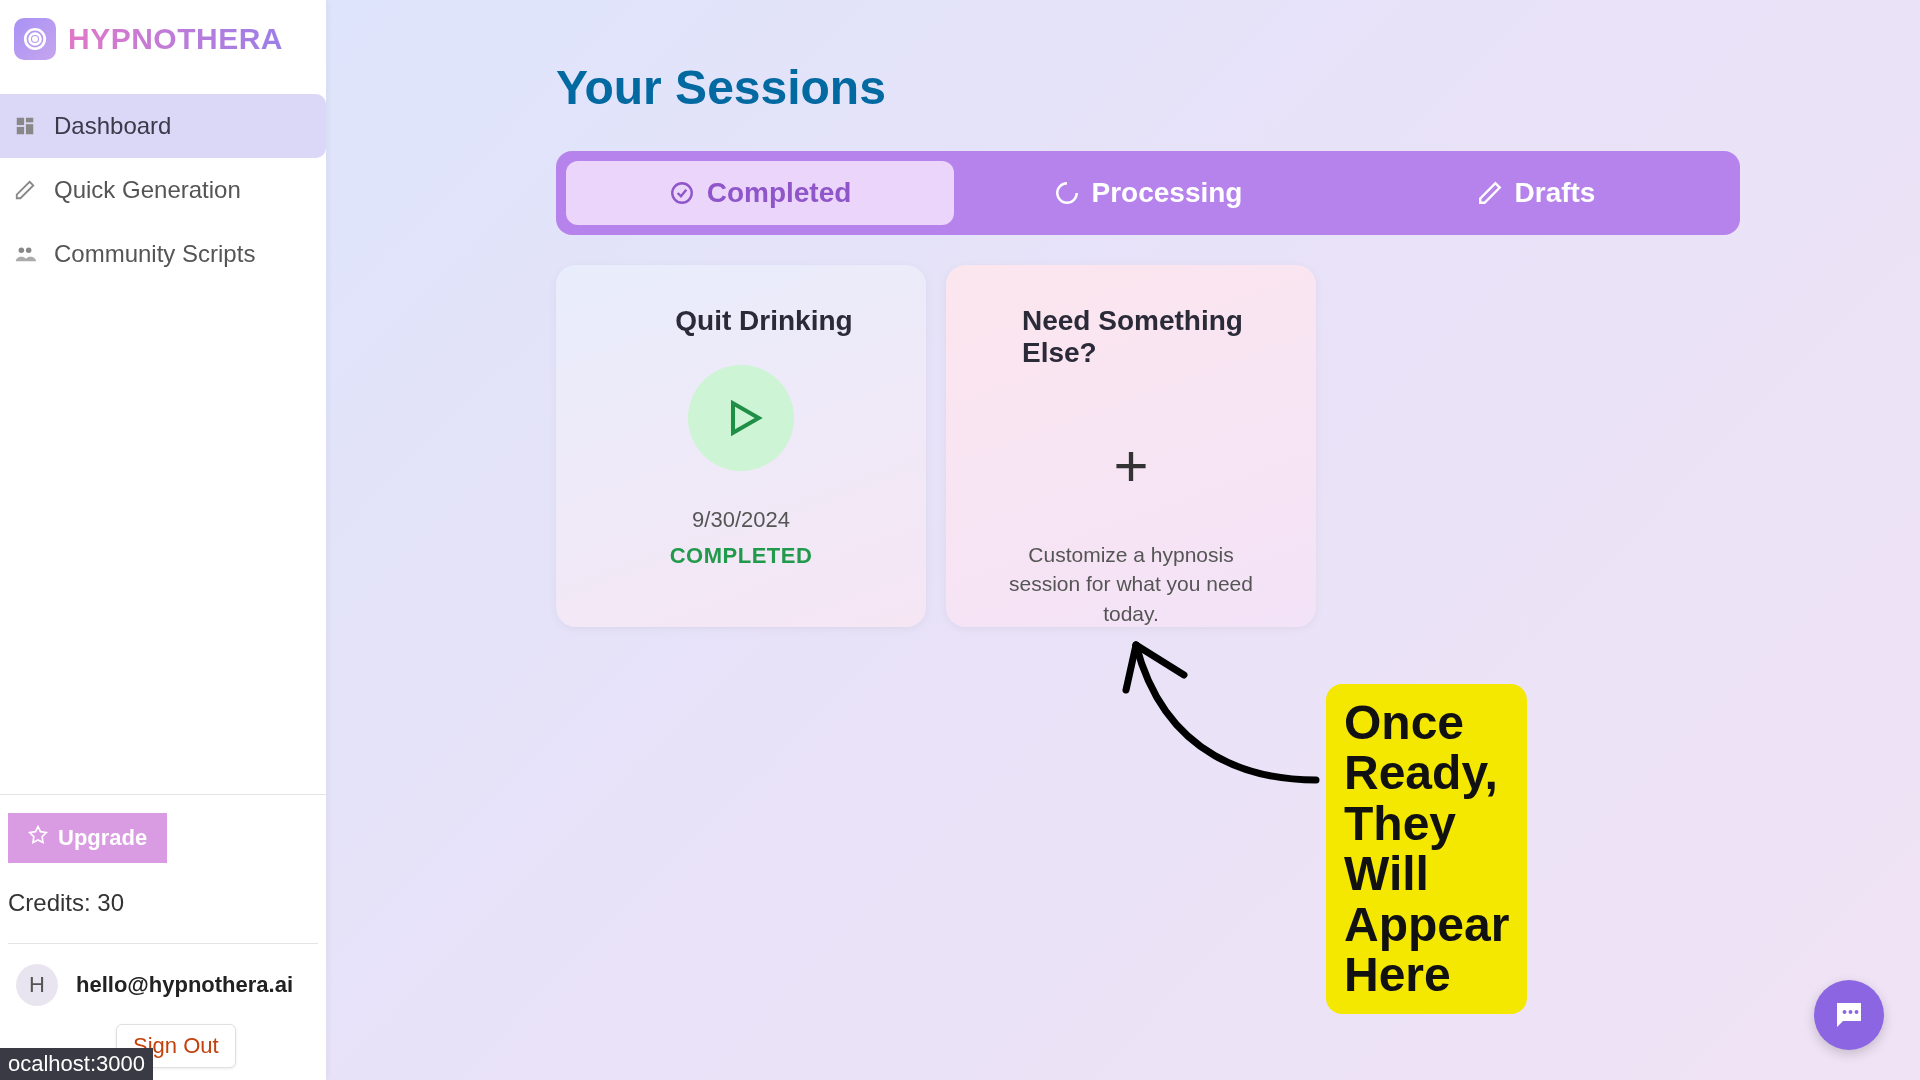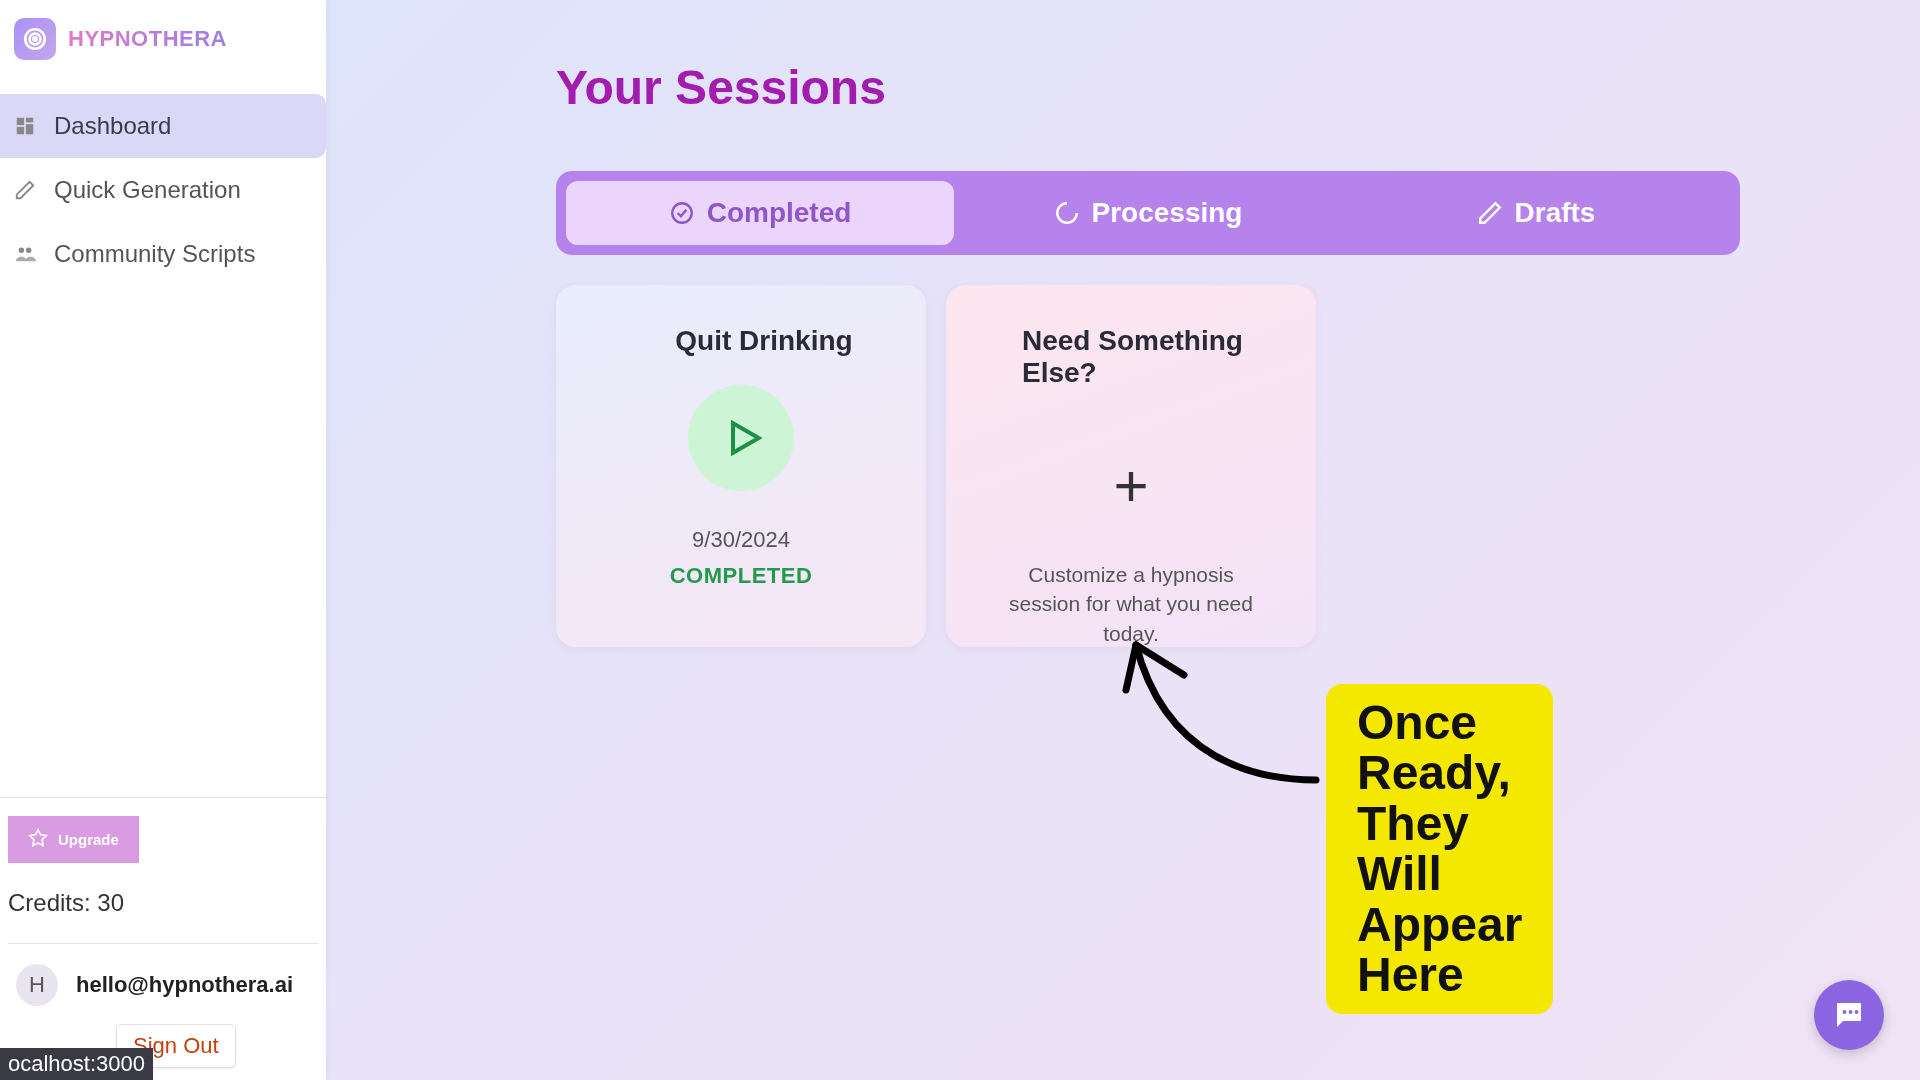--- a/index.html
+++ b/index.html
@@ -28,21 +28,21 @@
   gap: 12px;
   padding: 18px 14px 24px;
 }
 .logo-icon {
   width: 42px; height: 42px;
   background: linear-gradient(135deg, #a992f5, #c5a5ee);
   border-radius: 10px;
   display: flex; align-items: center; justify-content: center;
 }
 .logo-text {
-  font-size: 22px;
+  font-size: 30px;
   font-weight: 800;
   background: linear-gradient(90deg, #e178c8, #9b7fe8);
   -webkit-background-clip: text;
   -webkit-text-fill-color: transparent;
   letter-spacing: 0.5px;
 }
 .nav { padding-top: 10px; }
 .nav-item {
   display: flex;
   align-items: center;
@@ -62,21 +62,21 @@
 .nav-icon { width: 22px; height: 22px; color: #888; flex-shrink: 0; }
 
 .sidebar-spacer { flex: 1; }
 .sidebar-footer { border-top: 1px solid #e4e4e8; padding: 18px 8px 0; }
 .upgrade-btn {
   display: inline-flex;
   align-items: center;
   gap: 10px;
   background: #d99be2;
   color: #fff;
-  font-size: 15px;
+  font-size: 22px;
   font-weight: 600;
   padding: 12px 20px;
   border-radius: 0;
   border: none;
   cursor: pointer;
   margin-bottom: 18px;
 }
 .tier-line { font-size: 24px; color: #333; padding: 8px 0; }
 
 .account-section { border-top: 1px solid #e4e4e8; margin-top: 18px; padding: 20px 8px 0; }
@@ -97,22 +97,22 @@
   border-radius: 6px;
   box-shadow: 0 1px 3px rgba(0,0,0,0.08);
   cursor: pointer;
 }
 
 
 .main { flex: 1; padding: 60px 180px 0 230px; position: relative; }
 .page-title {
   font-size: 48px;
   font-weight: 800;
-  color: #a21caf;
-  margin-bottom: 56px;
+  color: #0369a1;
+  margin-bottom: 36px;
 }
 
 
 .tabs {
   display: flex;
   background: #b683ec;
   border-radius: 16px;
   padding: 10px;
   gap: 0;
   margin-bottom: 30px;
@@ -173,21 +173,21 @@
 .plus-icon { font-size: 60px; color: #333; margin: 34px 0 40px; font-weight: 300; }
 .card-desc { font-size: 21px; color: #555; text-align: center; line-height: 1.4; max-width: 280px; }
 
 
 .anno-wrap { position: absolute; top: 630px; left: 790px; pointer-events: none; }
 .anno-arrow { position: absolute; top: 0; left: 0; }
 .anno-label {
   position: absolute;
   top: 54px; left: 210px;
   background: #f5e800;
-  padding: 14px 31px;
+  padding: 14px 18px;
   border-radius: 16px;
   font-size: 48px;
   font-weight: 800;
   line-height: 1.05;
   color: #111;
   white-space: pre-line;
 }
 
 
 .chat-fab {

